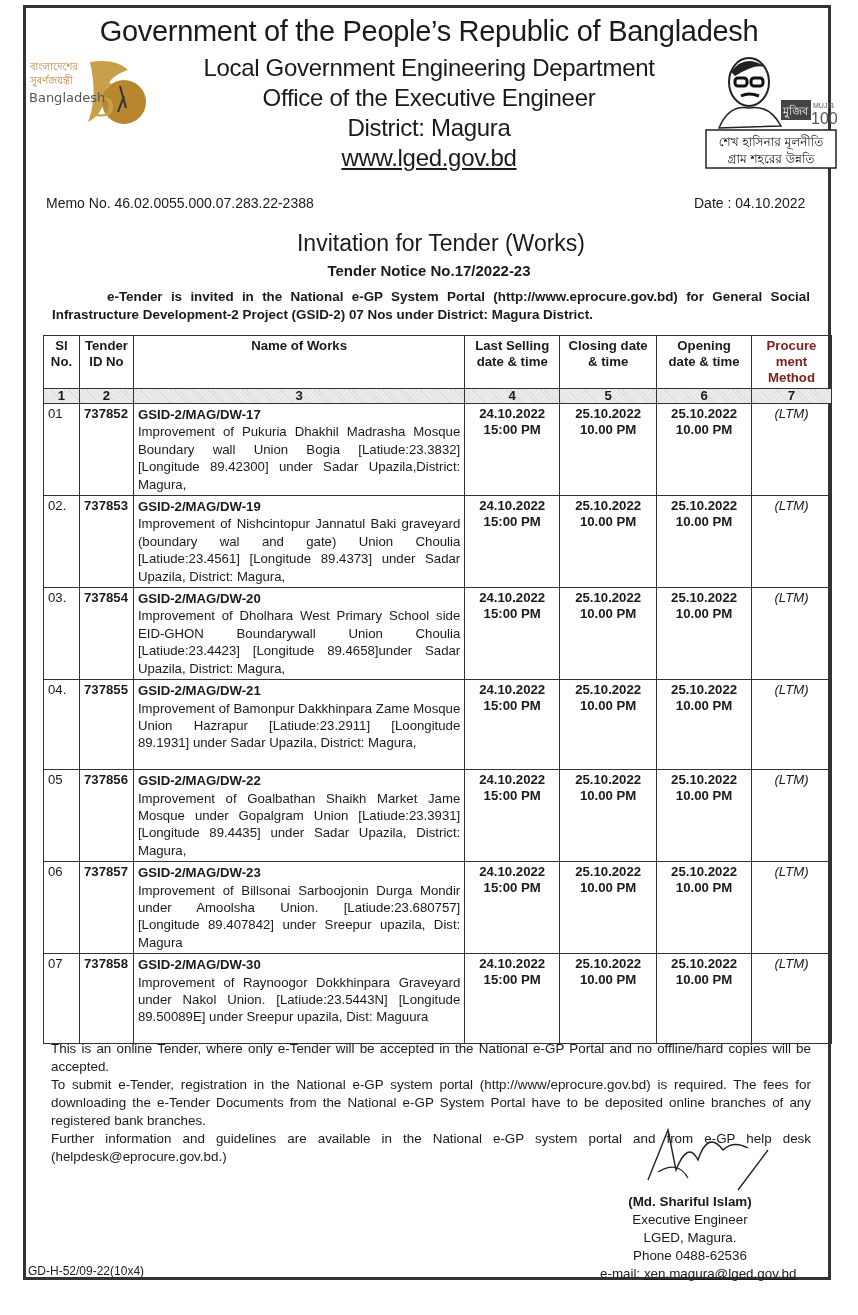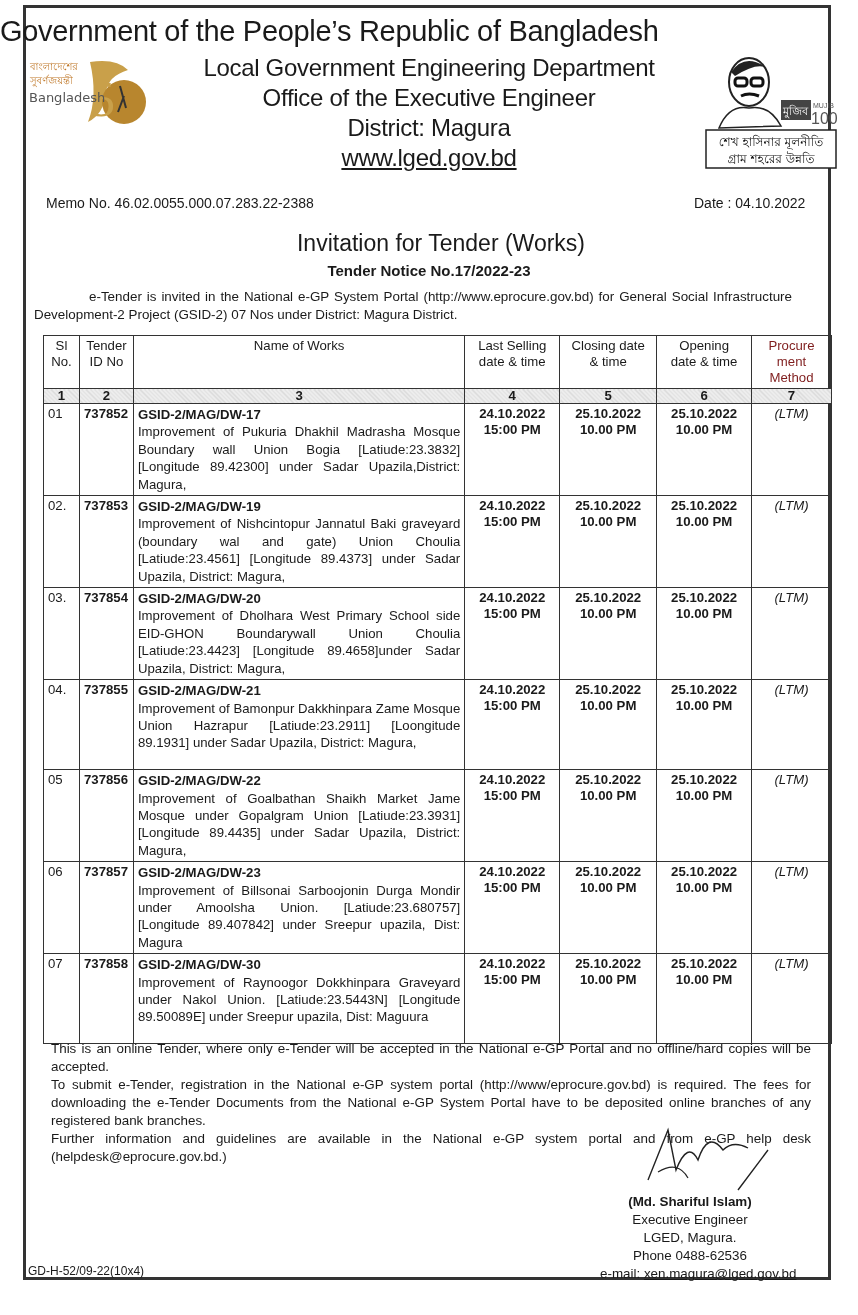--- a/index.html
+++ b/index.html
@@ -1,31 +1,31 @@
 <!DOCTYPE html>
 <html><head>
 <meta charset="utf-8">
 <style>
   html,body{margin:0;padding:0;background:#fff;}
   body{width:858px;height:1315px;position:relative;font-family:"Liberation Sans",sans-serif;color:#1a1a1a;}
   .frame{position:absolute;left:23px;top:5px;width:808px;height:1275px;border:3px solid #333;box-sizing:border-box;}
   .abs{position:absolute;}
-  .h1{left:0;width:858px;top:15px;text-align:left;font-size:29px;letter-spacing:-0.3px;}
+  .h1{left:0;width:858px;top:15px;text-align:center;font-size:29px;letter-spacing:-0.3px;}
   .h2{left:0;width:858px;text-align:center;font-size:24px;letter-spacing:-0.3px;}
   .url{text-decoration:underline;}
   .logo50{left:28px;top:56px;width:125px;height:72px;}
   .mujib{left:705px;top:52px;width:132px;height:118px;}
   .memo{left:46px;top:195px;font-size:14px;}
   .date{left:694px;top:195px;font-size:14px;}
   .title{left:12px;width:858px;top:230px;text-align:center;font-size:23px;}
   .notice{left:0;width:858px;top:262px;text-align:center;font-size:15px;font-weight:bold;}
-  .intro{left:34px;top:288px;width:758px;font-size:13.4px;line-height:18px;text-align:justify;text-indent:55px;}
+  .intro{left:52px;top:288px;width:758px;font-size:13.4px;line-height:18px;text-align:justify;text-indent:55px;font-weight:bold;}
   table.t{position:absolute;left:43px;top:335px;width:789px;border-collapse:collapse;font-size:13.2px;}
   .t th,.t td{border:1px solid #333;vertical-align:top;padding:2px 4px;}
-  .t th{font-weight:normal;text-align:center;line-height:16px;}
+  .t th{font-weight:bold;text-align:center;line-height:16px;}
   .t tr.num td{text-align:center;padding:0;height:14px;line-height:14px;background:repeating-linear-gradient(45deg,#eee 0 2px,#d8d8d8 2px 3px);font-weight:bold;}
   .t td.c{text-align:center;font-style:italic;}
   .t td.b{font-weight:bold;}
   .t td.w{text-align:justify;line-height:17.4px;}
   .t td.w .code{font-weight:bold;display:block;}
   .t td.dt{text-align:center;line-height:16px;}
   .t tr.r td{height:85px;}
   .foot{left:51px;top:1040px;width:760px;font-size:13.4px;line-height:18px;text-align:justify;}
   .sig{left:600px;top:1193px;width:180px;text-align:center;font-size:13.4px;line-height:18px;}
   .sign{left:628px;top:1120px;width:150px;height:72px;}

